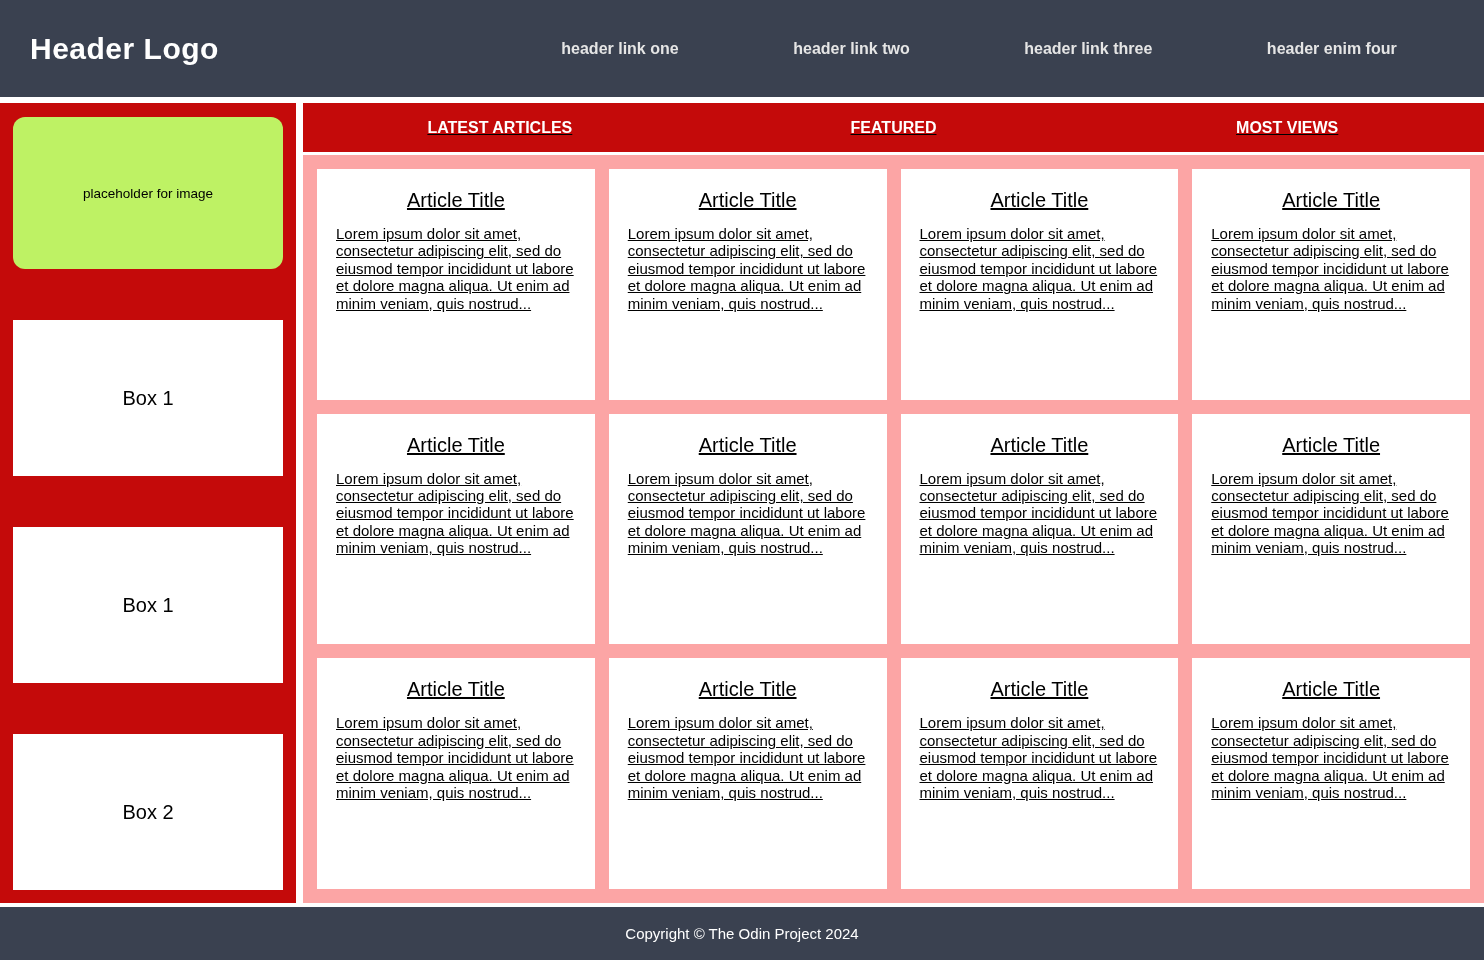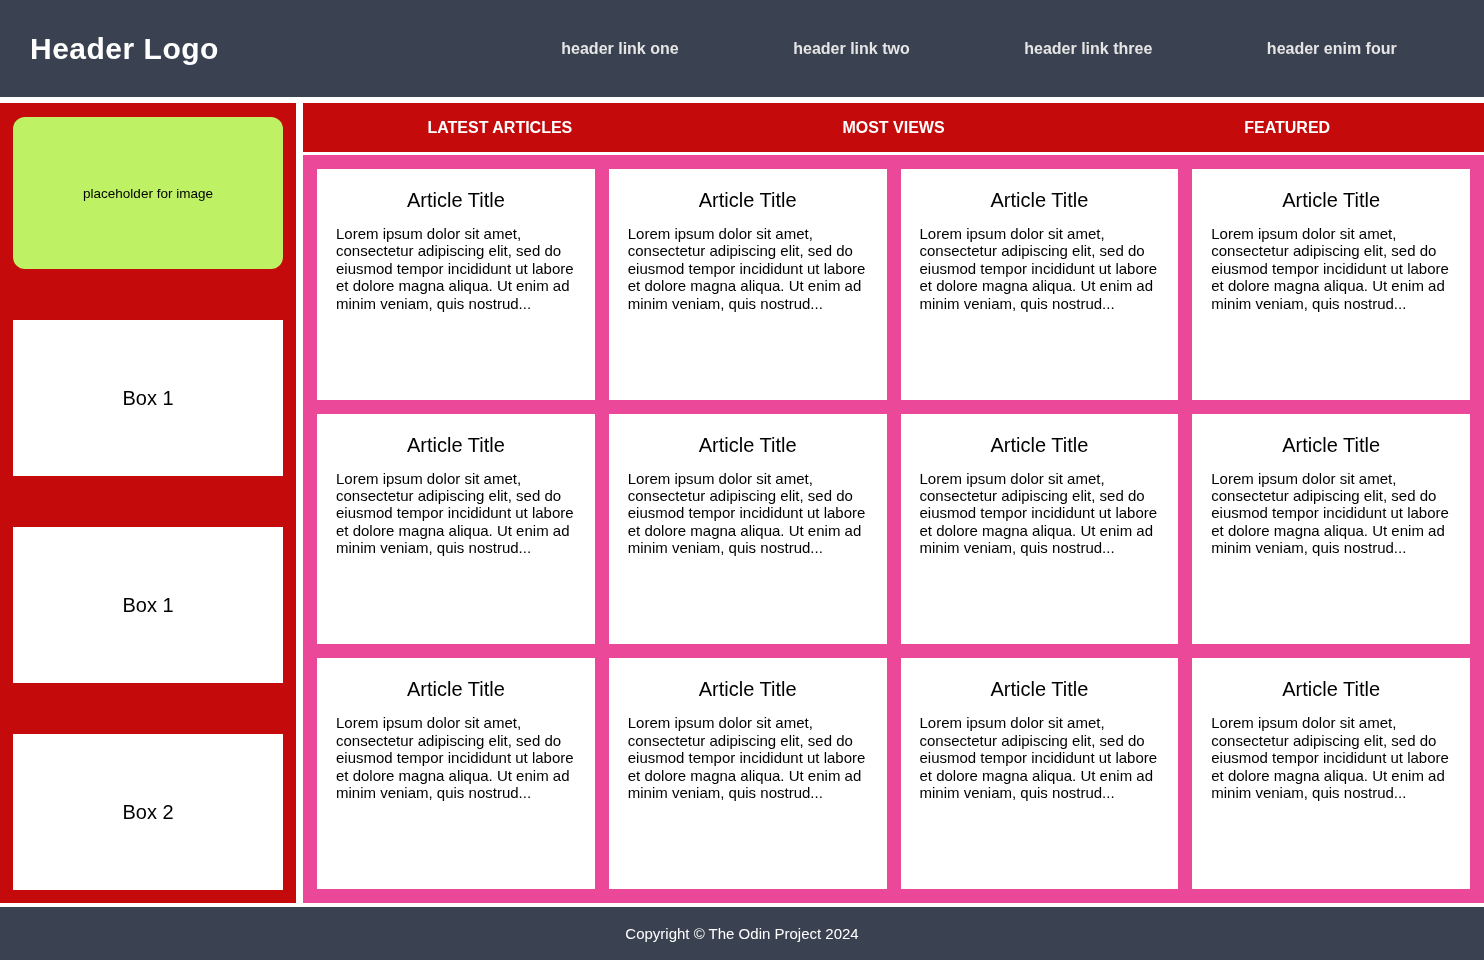--- a/index.html
+++ b/index.html
@@ -75,40 +75,41 @@
     align-items: center;
     justify-content: center;
     font-size: 20px;
   }
 
   
   .main {
     flex: 1;
     display: flex;
     flex-direction: column;
+    text-decoration: underline;
   }
   .tabbar {
     height: 49px;
     margin-bottom: 3px;
     background: #c40a0a;
     display: flex;
     align-items: center;
   }
   .tab {
     flex: 1;
     text-align: center;
     color: #ffffff;
     font-size: 16px;
     font-weight: 700;
     text-transform: uppercase;
     cursor: pointer;
   }
   .articles {
     flex: 1;
-    background: #ec4899;
+    background: #fca5a5;
     display: grid;
     grid-template-columns: repeat(4, 1fr);
     grid-template-rows: repeat(3, 1fr);
     gap: 14px;
     padding: 14px;
   }
   .card {
     background: #ffffff;
     overflow: hidden;
   }
@@ -163,22 +164,22 @@
     </div>
     <div class="side-box">
       <span>Box 2</span>
     </div>
   </aside>
 
   <main class="main">
 
     <div class="tabbar">
       <div class="tab">LATEST ARTICLES</div>
+      <div class="tab">FEATURED</div>
       <div class="tab">MOST VIEWS</div>
-      <div class="tab">FEATURED</div>
     </div>
 
     <section class="articles">
       <article class="card">
         <h3>Article Title</h3>
         <p>Lorem ipsum dolor sit amet, consectetur adipiscing elit, sed do eiusmod tempor incididunt ut labore et dolore magna aliqua. Ut enim ad minim veniam, quis nostrud...</p>
       </article>
       <article class="card">
         <h3>Article Title</h3>
         <p>Lorem ipsum dolor sit amet, consectetur adipiscing elit, sed do eiusmod tempor incididunt ut labore et dolore magna aliqua. Ut enim ad minim veniam, quis nostrud...</p>

